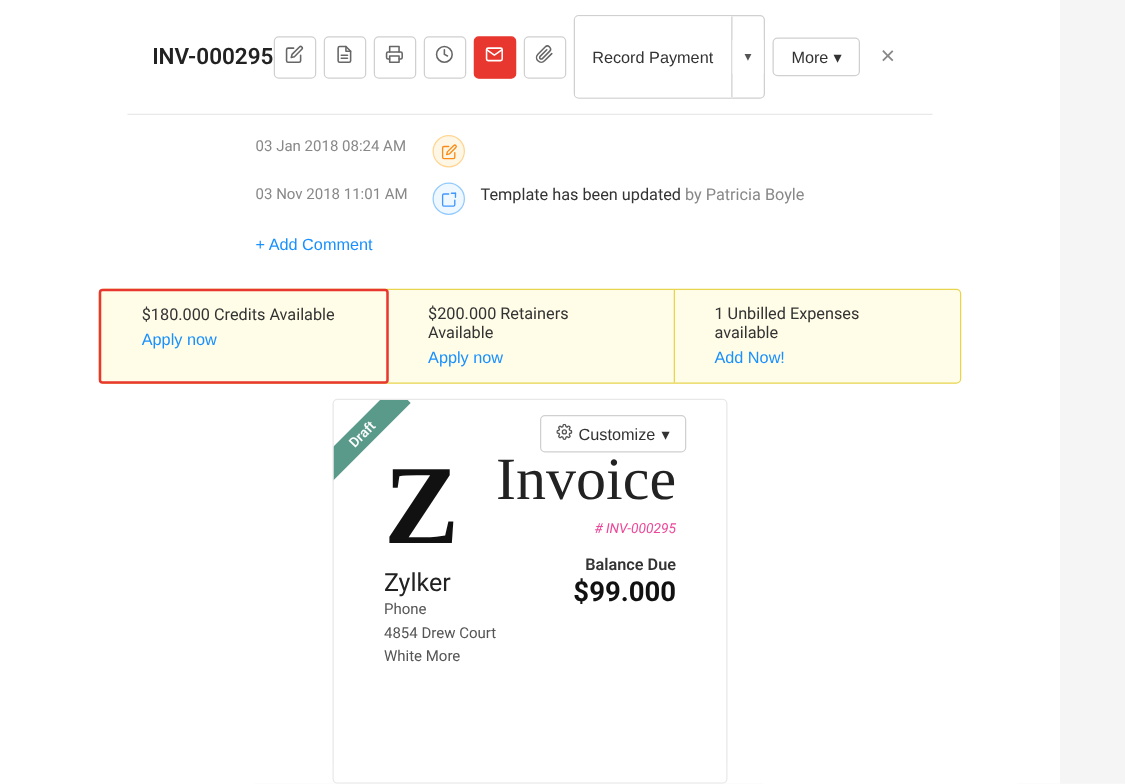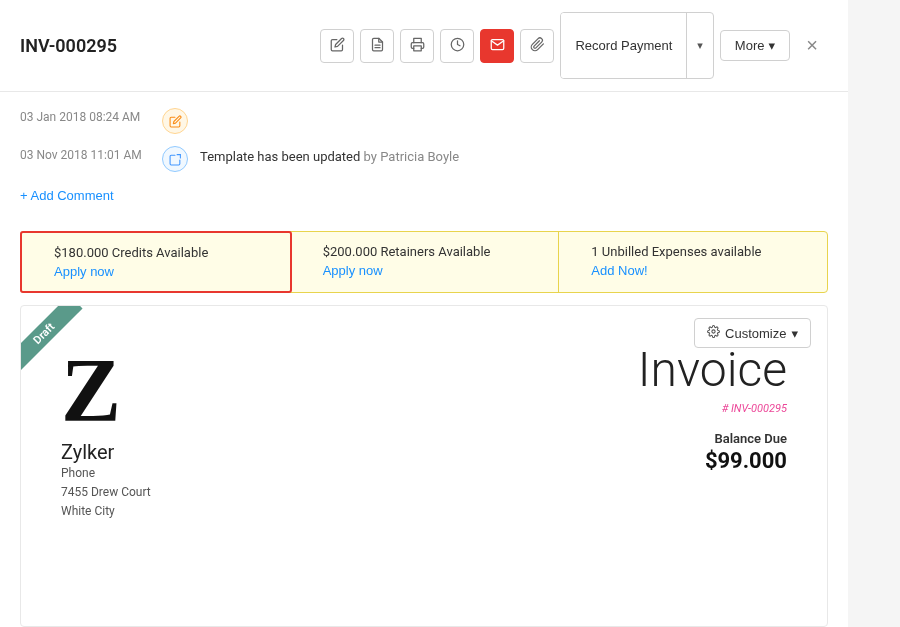--- a/index.html
+++ b/index.html
@@ -8,20 +8,21 @@
       background: #f5f5f5;
       font-size: 13px;
       color: #333;
     }
     .page-container {
       width: 848px;
       min-height: 627px;
       background: #fff;
       display: flex;
       flex-direction: column;
+      align-items: center;
     }
     
     .header {
       display: flex;
       align-items: center;
       padding: 12px 20px;
       border-bottom: 1px solid #e8e8e8;
       background: #fff;
     }
     .header-title {
@@ -207,21 +208,21 @@
       color: #fff;
       text-align: center;
       font-size: 11px;
       font-weight: 600;
       padding: 3px 0;
       transform: rotate(-45deg);
     }
     .customize-btn {
       position: absolute;
       top: 12px;
-      right: 16px;
+      right: 32px;
       padding: 6px 12px;
       background: #fff;
       border: 1px solid #d0d0d0;
       border-radius: 4px;
       cursor: pointer;
       font-size: 13px;
       color: #333;
       display: flex;
       align-items: center;
       gap: 5px;
@@ -258,20 +259,21 @@
     }
     .invoice-info {
       text-align: right;
     }
     .invoice-title {
       font-size: 48px;
       font-weight: 300;
       color: #222;
       line-height: 1;
       margin-bottom: 8px;
+      font-family: Liberation Serif, serif;
     }
     .invoice-number {
       font-size: 11px;
       color: #ec4899;
       margin-bottom: 16px;
       font-style: italic;
     }
     .invoice-balance-label {
       font-size: 13px;
       font-weight: 600;
@@ -418,22 +420,22 @@
         </svg>
       </span>
       <span>Customize</span>
       <span>▾</span>
     </button>
     <div class="invoice-body">
       <div class="invoice-logo">
         <div class="company-logo-letter">Z</div>
         <div class="company-name">Zylker</div>
         <div class="company-detail">Phone</div>
-        <div class="company-detail">7455 Drew Court</div>
-        <div class="company-detail">White City</div>
+        <div class="company-detail">4854 Drew Court</div>
+        <div class="company-detail">White More</div>
       </div>
       <div class="invoice-info">
         <div class="invoice-title">Invoice</div>
         <div class="invoice-number"># INV-000295</div>
         <div class="invoice-balance-label">Balance Due</div>
         <div class="invoice-balance-amount">$99.000</div>
       </div>
     </div>
   </div>
 </div>

